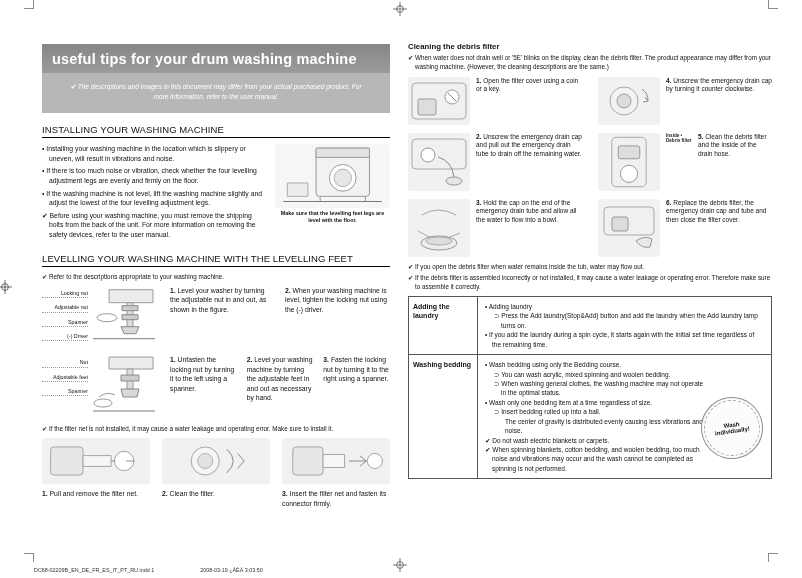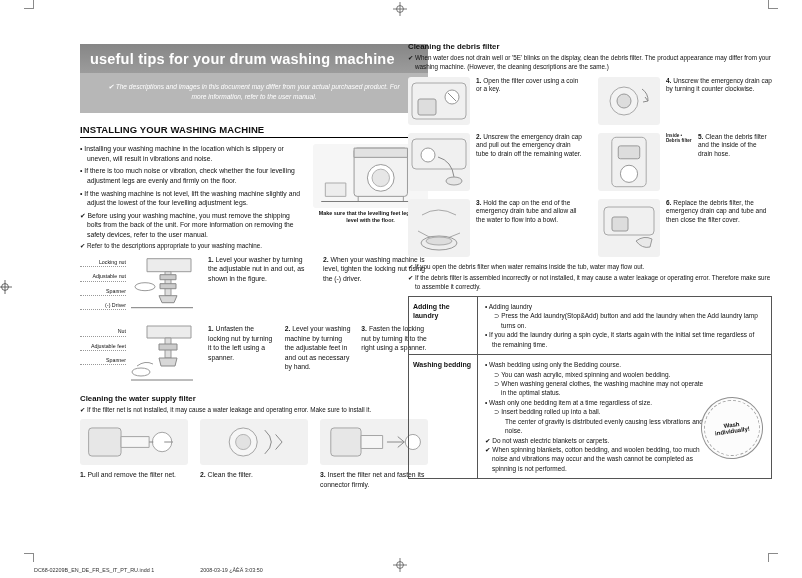--- a/index.html
+++ b/index.html
@@ -3,29 +3,29 @@
 <meta charset="utf-8">
 <style>
   html,body{margin:0;padding:0;background:#ffffff;}
   .page{position:relative;width:802px;height:578px;background:#fff;overflow:hidden;
         font-family:"Liberation Sans",sans-serif;color:#111;}
   
   .regmark{position:absolute;}
   .regmark svg{display:block;}
   .crop{position:absolute;background:#8a8a8a;}
   
-  .col-left{position:absolute;left:42px;top:44px;width:348px;margin-left:38px;}
+  .col-left{position:absolute;left:42px;top:44px;width:348px;}
   .col-right{position:absolute;left:408px;top:38px;width:364px;}
   
   .banner-title{background:linear-gradient(180deg,#868686,#9c9c9c);color:#fff;font-weight:bold;
                 font-size:14.5px;padding:7px 10px 6px;letter-spacing:.2px;}
   .banner-note{background:#b7b7b7;color:#fff;font-style:italic;font-size:6.6px;line-height:1.55;
                text-align:center;padding:9px 22px 11px;}
   
-  .h1{font-size:9.5px;font-weight:bold;border-bottom:1.2px solid #000;padding-bottom:2px;
+  .h1{font-size:9.5px;font-weight:normal;border-bottom:1.2px solid #000;padding-bottom:2px;
       margin:11px 0 6px;letter-spacing:.1px;}
   .h2{font-size:7.8px;font-weight:bold;margin:7px 0 3px;}
   
   p,.txt{font-size:6.8px;line-height:1.4;margin:0 0 3px;}
   .hang{text-indent:-7px;padding-left:7px;}
   .small{font-size:6.3px;}
   b{font-weight:bold;}
   
   .install-row{display:flex;gap:8px;}
   .install-bullets{width:225px;}
@@ -134,20 +134,21 @@
             <line x1="38" y1="51" x2="38" y2="56" stroke="#9a9a9a"></line>
             <line x1="82" y1="51" x2="82" y2="56" stroke="#9a9a9a"></line>
             <rect x="6" y="38" width="20" height="13" fill="#ededed" stroke="#ababab"></rect>
             <line x1="2" y1="56" x2="98" y2="56" stroke="#7a7a7a"></line>
           </svg>
         </div>
         <div class="figcap">Make sure that the levelling feet legs are level with the floor.</div>
       </div>
     </div>
 
+    <div class="h1">LEVELLING YOUR WASHING MACHINE WITH THE LEVELLING FEET</div>
     <p class="hang small">✔ Refer to the descriptions appropriate to your washing machine.</p>
 
     <div class="lev-block">
       <div class="lev-fig">
         <div class="lev-labels">
           <div>Locking nut</div>
           <div>Adjustable nut</div>
           <div>Spanner</div>
           <div>(-) Driver</div>
         </div>
@@ -188,21 +189,20 @@
           </svg>
         </div>
       </div>
       <div class="lev-steps">
         <p class="txt"><b>1.</b> <span>Unfasten the locking nut by turning it to the left using a spanner.</span></p>
         <p class="txt"><b>2.</b> <span>Level your washing machine by turning the adjustable feet in and out as necessary by hand.</span></p>
         <p class="txt"><b>3.</b> <span>Fasten the locking nut by turning it to the right using a spanner.</span></p>
       </div>
     </div>
 
-    <div class="h2">Cleaning the water supply filter</div>
     <p class="hang small">✔ If the filter net is not installed, it may cause a water leakage and operating error. Make sure to install it.</p>
 
     <div class="wf-row">
       <div class="wf-cell">
         <div class="fig">
           <svg class="ill" viewBox="0 0 100 42" width="100" height="42">
             <rect x="8" y="8" width="30" height="26" rx="3" fill="#e7e7e7" stroke="#a5a5a5"></rect>
             <rect x="38" y="16" width="26" height="10" fill="#f6f6f6" stroke="#a5a5a5"></rect>
             <circle cx="76" cy="21" r="9" fill="#ffffff" stroke="#a5a5a5"></circle>
             <path d="M64 21 h4 m10 0 l8 0" stroke="#8a8a8a"></path>

